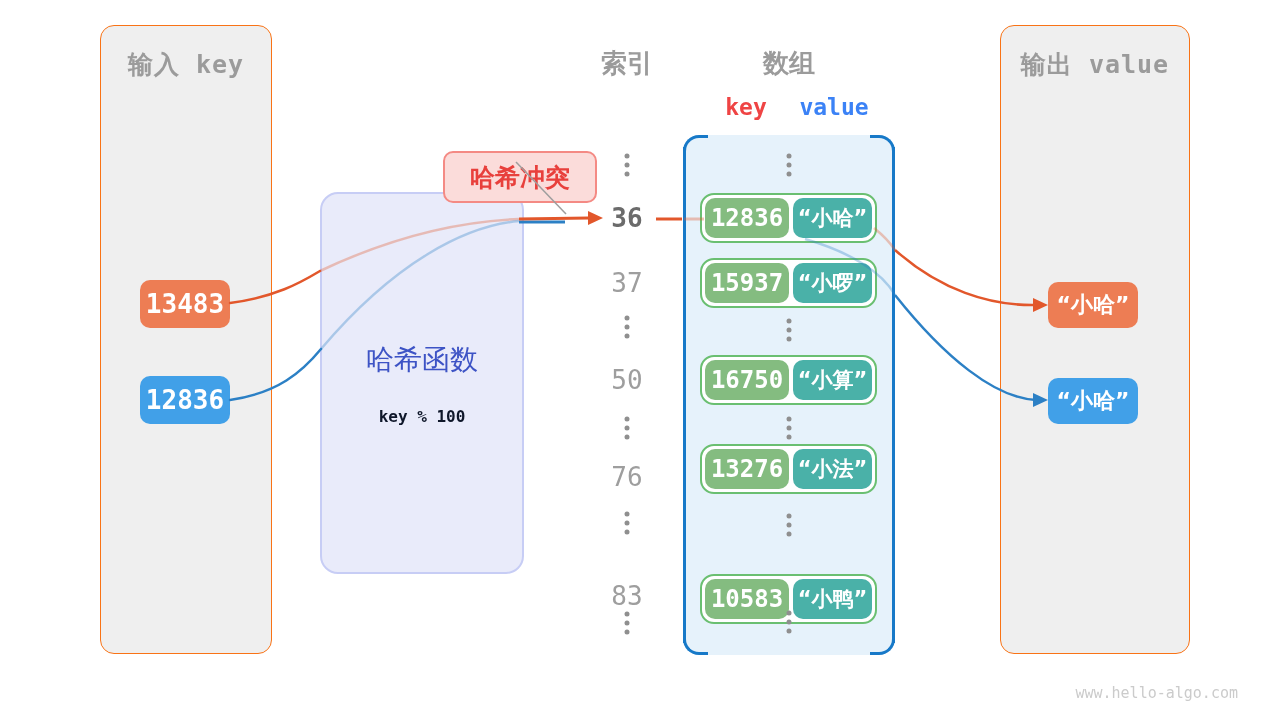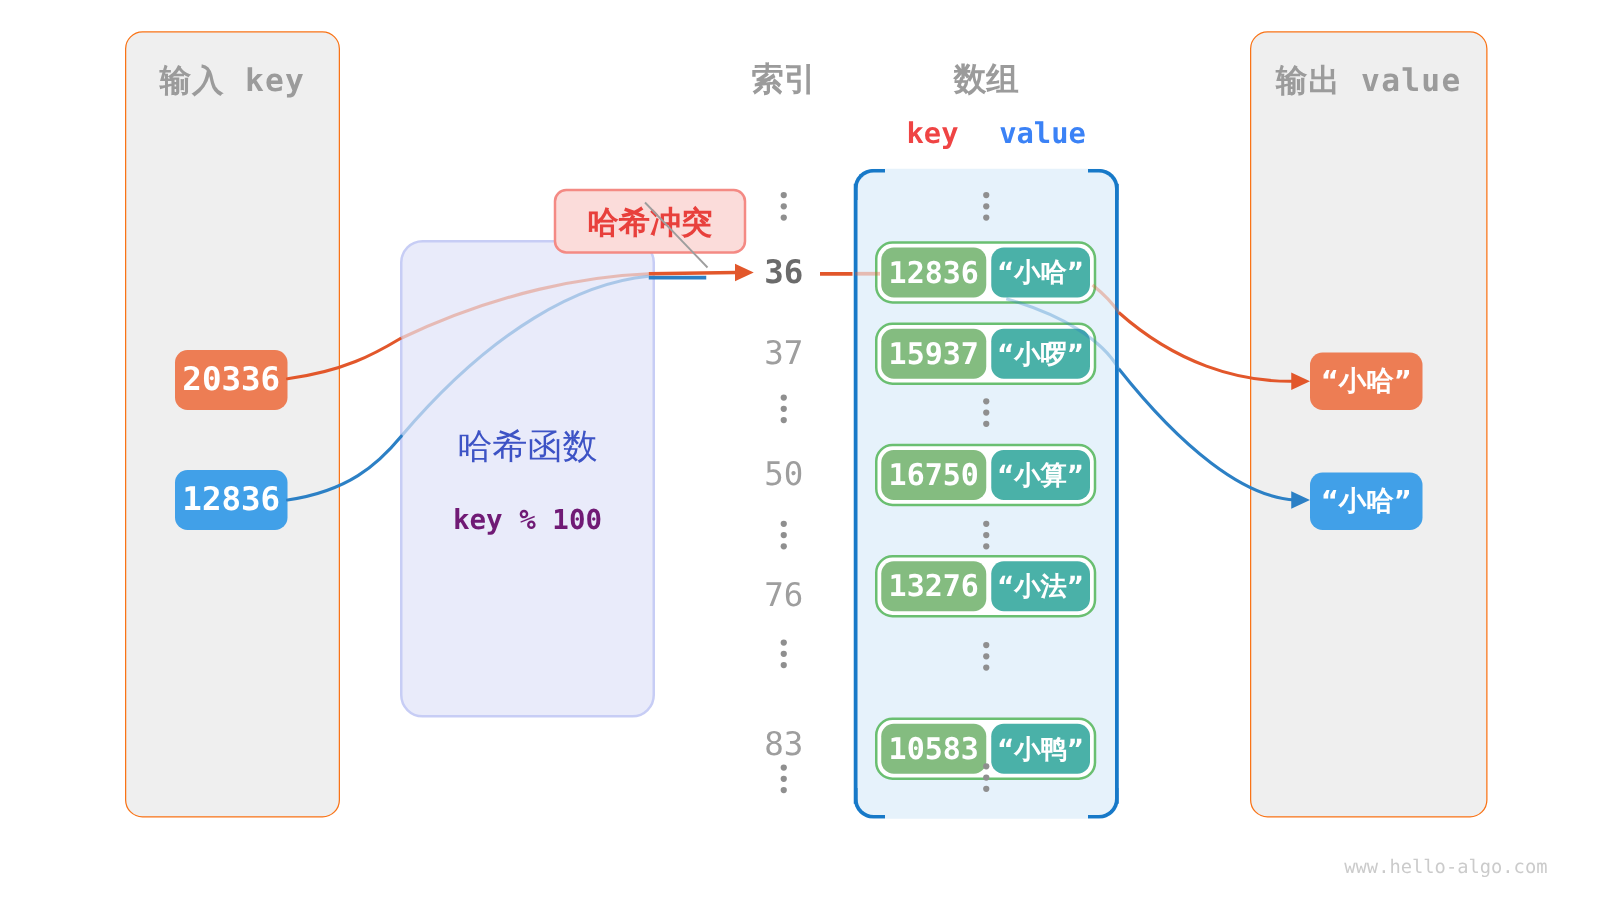--- a/index.html
+++ b/index.html
@@ -28,21 +28,21 @@
   .badge.num{font-size:26px;font-family:"DejaVu Sans Mono","Liberation Mono",monospace;}
   .badge.val{font-size:22px;}
 
   
   #hash-box{
     position:absolute;left:320px;top:192px;width:200px;height:378px;
     background:#E9EBFA;border:2px solid #C7CDF5;border-radius:18px;
     display:flex;flex-direction:column;align-items:center;justify-content:center;gap:28px;
   }
   #hash-title{font-size:28px;color:#3D53C5;}
-  #hash-formula{font-size:22px;color:#701a75;font-weight:bold;}
+  #hash-formula{font-size:16px;color:#0f172a;font-weight:bold;}
 
   
   #collision-label{
     position:absolute;left:443px;top:112px;width:150px;height:48px;
     background:#FBDCDA;border:2px solid #F48A84;border-radius:10px;
     display:flex;align-items:center;justify-content:center;
     font-size:25px;font-weight:bold;color:#E8403C;margin-top:39px;
   }
 
   
@@ -115,21 +115,21 @@
     position:absolute;right:42px;bottom:18px;font-size:15px;color:#CBCBCB;
     font-family:"DejaVu Sans Mono","Liberation Mono",monospace;
   }
 </style>
 </head>
 <body>
 
 <div class="panel" id="input-panel">
   <div class="panel-title">输入 key</div>
 </div>
-<div class="badge num" style="left:140px;top:280px;width:90px;height:48px;background:#ED7D54;">20336</div>
+<div class="badge num" style="left:140px;top:280px;width:90px;height:48px;background:#ED7D54;">13483</div>
 <div class="badge num" style="left:140px;top:376px;width:90px;height:48px;background:#41A0E8;">12836</div>
 
 <div class="panel" id="output-panel">
   <div class="panel-title">输出 value</div>
 </div>
 <div class="badge val" style="left:1048px;top:282px;width:90px;height:46px;background:#ED7D54;">“小哈”</div>
 <div class="badge val" style="left:1048px;top:378px;width:90px;height:46px;background:#41A0E8;">“小哈”</div>
 
 <div id="hash-box">
   <div id="hash-title">哈希函数</div>

